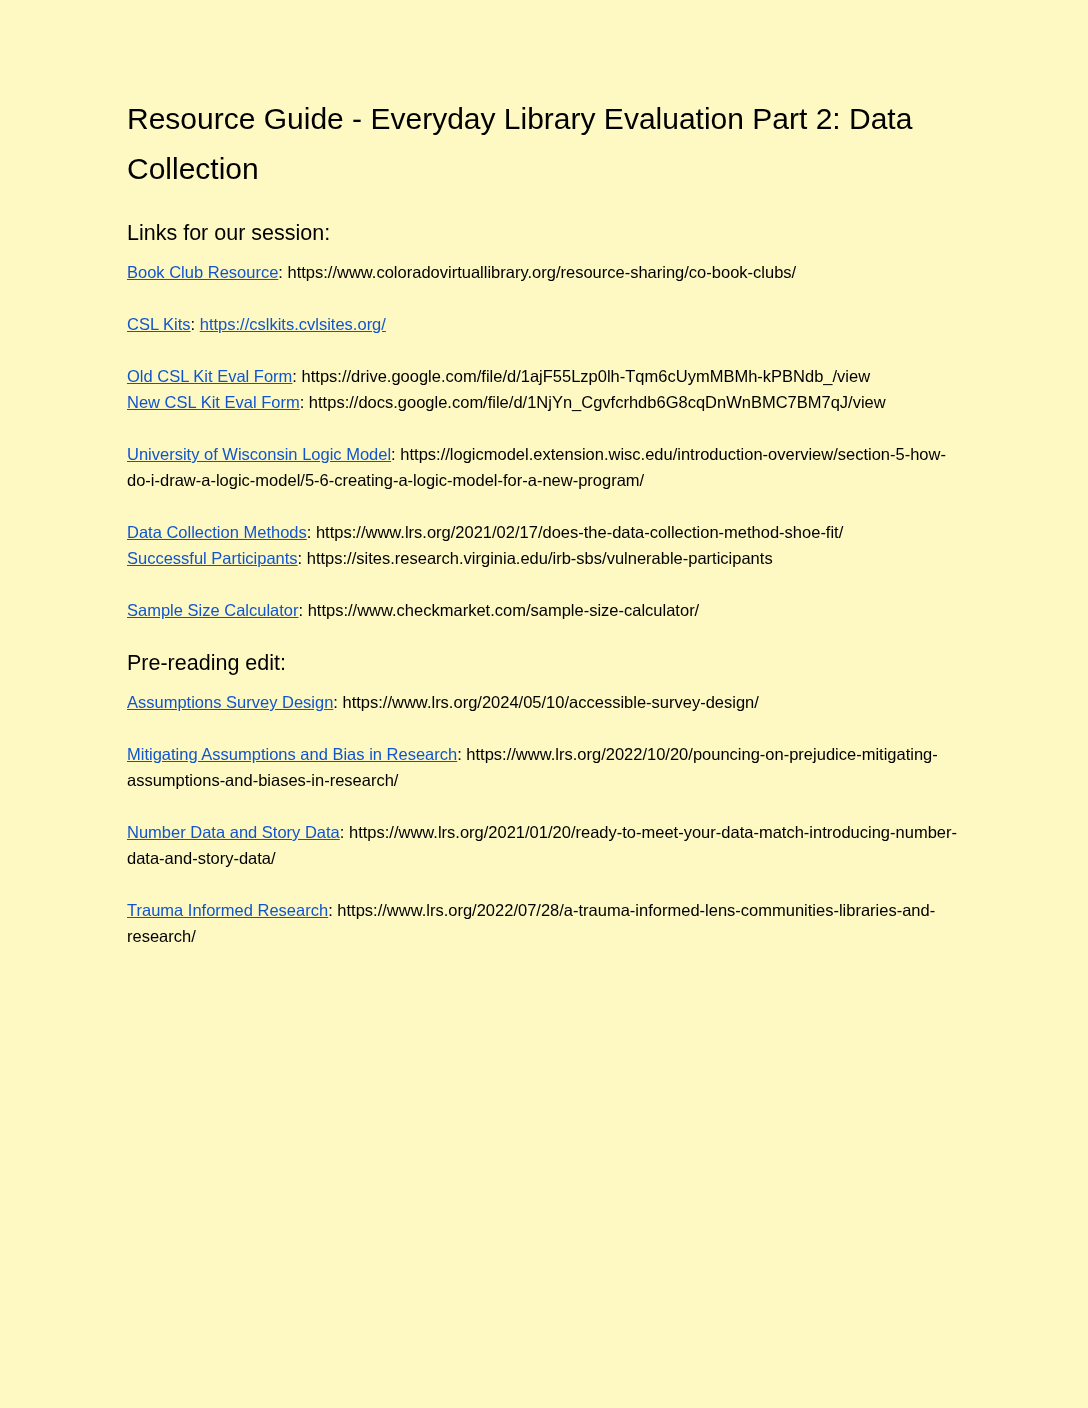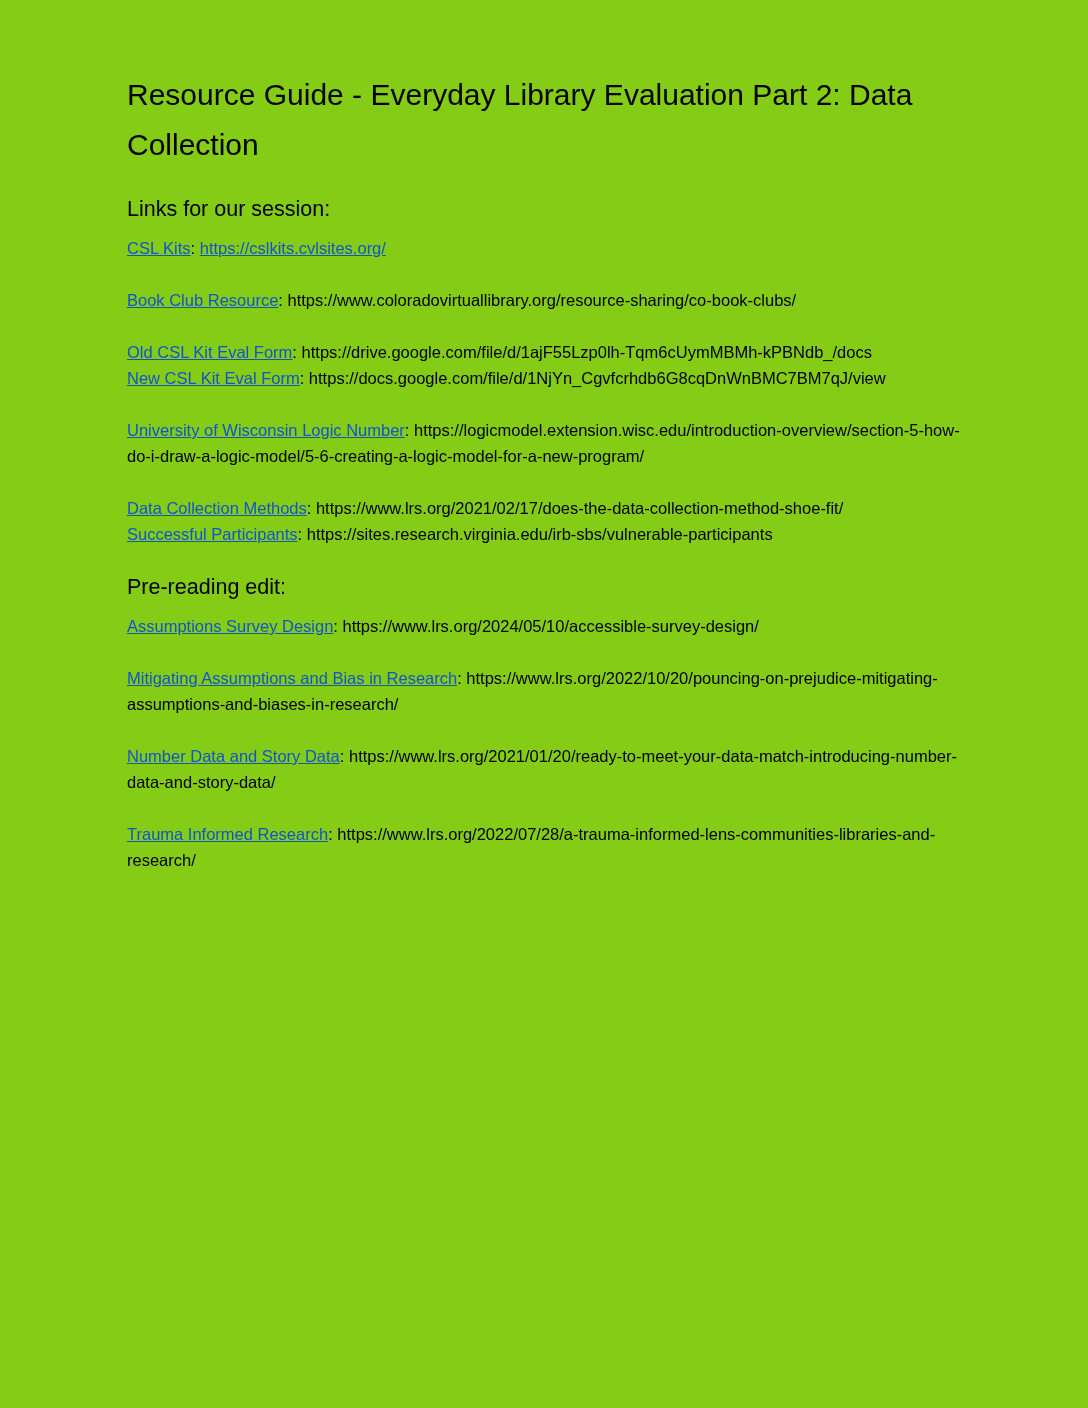--- a/index.html
+++ b/index.html
@@ -10,23 +10,23 @@
   body {
     width: 1088px;
     height: 1408px;
     font-family: "Liberation Sans", "DejaVu Sans", sans-serif;
     color: #000000;
   }
   .page {
     box-sizing: border-box;
     width: 1088px;
     height: 1408px;
-    padding: 70px 113px 80px 127px;
+    padding: 94px 113px 80px 127px;
     overflow: hidden;
-    background: #84cc16;
+    background: #fef9c3;
   }
   .content {
     width: 838px;
   }
   .doc-title {
     font-size: 30px;
     line-height: 50px;
     font-weight: 400;
     margin: 0 0 25px 0;
     overflow-wrap: break-word;
@@ -63,42 +63,45 @@
 <body>
 
 <div class="page">
   <div class="content">
 
     <h1 class="doc-title">Resource Guide - Everyday Library Evaluation Part 2: Data Collection</h1>
 
     <h2 class="doc-heading">Links for our session:</h2>
 
     <div class="group">
-      <div class="item"><span class="link">CSL Kits</span><span class="sep">: </span><span class="link">https://cslkits.cvlsites.org/</span></div>
+      <div class="item"><span class="link">Book Club Resource</span><span class="sep">: </span><span class="url-plain">https://www.coloradovirtuallibrary.org/resource-sharing/co-book-clubs/</span></div>
     </div>
 
     <div class="group">
-      <div class="item"><span class="link">Book Club Resource</span><span class="sep">: </span><span class="url-plain">https://www.coloradovirtuallibrary.org/resource-sharing/co-book-clubs/</span></div>
+      <div class="item"><span class="link">CSL Kits</span><span class="sep">: </span><span class="link">https://cslkits.cvlsites.org/</span></div>
     </div>
 
 
     <div class="group">
-      <div class="item"><span class="link">Old CSL Kit Eval Form</span><span class="sep">: </span><span class="url-plain">https://drive.google.com/file/d/1ajF55Lzp0lh-Tqm6cUymMBMh-kPBNdb_/docs</span></div>
+      <div class="item"><span class="link">Old CSL Kit Eval Form</span><span class="sep">: </span><span class="url-plain">https://drive.google.com/file/d/1ajF55Lzp0lh-Tqm6cUymMBMh-kPBNdb_/view</span></div>
       <div class="item"><span class="link">New CSL Kit Eval Form</span><span class="sep">: </span><span class="url-plain">https://docs.google.com/file/d/1NjYn_Cgvfcrhdb6G8cqDnWnBMC7BM7qJ/view</span></div>
     </div>
 
     <div class="group">
-      <div class="item"><span class="link">University of Wisconsin Logic Number</span><span class="sep">: </span><span class="url-plain">https://logicmodel.extension.wisc.edu/introduction-overview/section-5-how-do-i-draw-a-logic-model/5-6-creating-a-logic-model-for-a-new-program/</span></div>
+      <div class="item"><span class="link">University of Wisconsin Logic Model</span><span class="sep">: </span><span class="url-plain">https://logicmodel.extension.wisc.edu/introduction-overview/section-5-how-do-i-draw-a-logic-model/5-6-creating-a-logic-model-for-a-new-program/</span></div>
     </div>
 
     <div class="group">
       <div class="item"><span class="link">Data Collection Methods</span><span class="sep">: </span><span class="url-plain">https://www.lrs.org/2021/02/17/does-the-data-collection-method-shoe-fit/</span></div>
       <div class="item"><span class="link">Successful Participants</span><span class="sep">: </span><span class="url-plain">https://sites.research.virginia.edu/irb-sbs/vulnerable-participants</span></div>
     </div>
 
+    <div class="group">
+      <div class="item"><span class="link">Sample Size Calculator</span><span class="sep">: </span><span class="url-plain">https://www.checkmarket.com/sample-size-calculator/</span></div>
+    </div>
 
     <h2 class="doc-heading">Pre-reading edit:</h2>
 
     <div class="group">
       <div class="item"><span class="link">Assumptions Survey Design</span><span class="sep">: </span><span class="url-plain">https://www.lrs.org/2024/05/10/accessible-survey-design/</span></div>
     </div>
 
     <div class="group">
       <div class="item"><span class="link">Mitigating Assumptions and Bias in Research</span><span class="sep">: </span><span class="url-plain">https://www.lrs.org/2022/10/20/pouncing-on-prejudice-mitigating-assumptions-and-biases-in-research/</span></div>
     </div>

